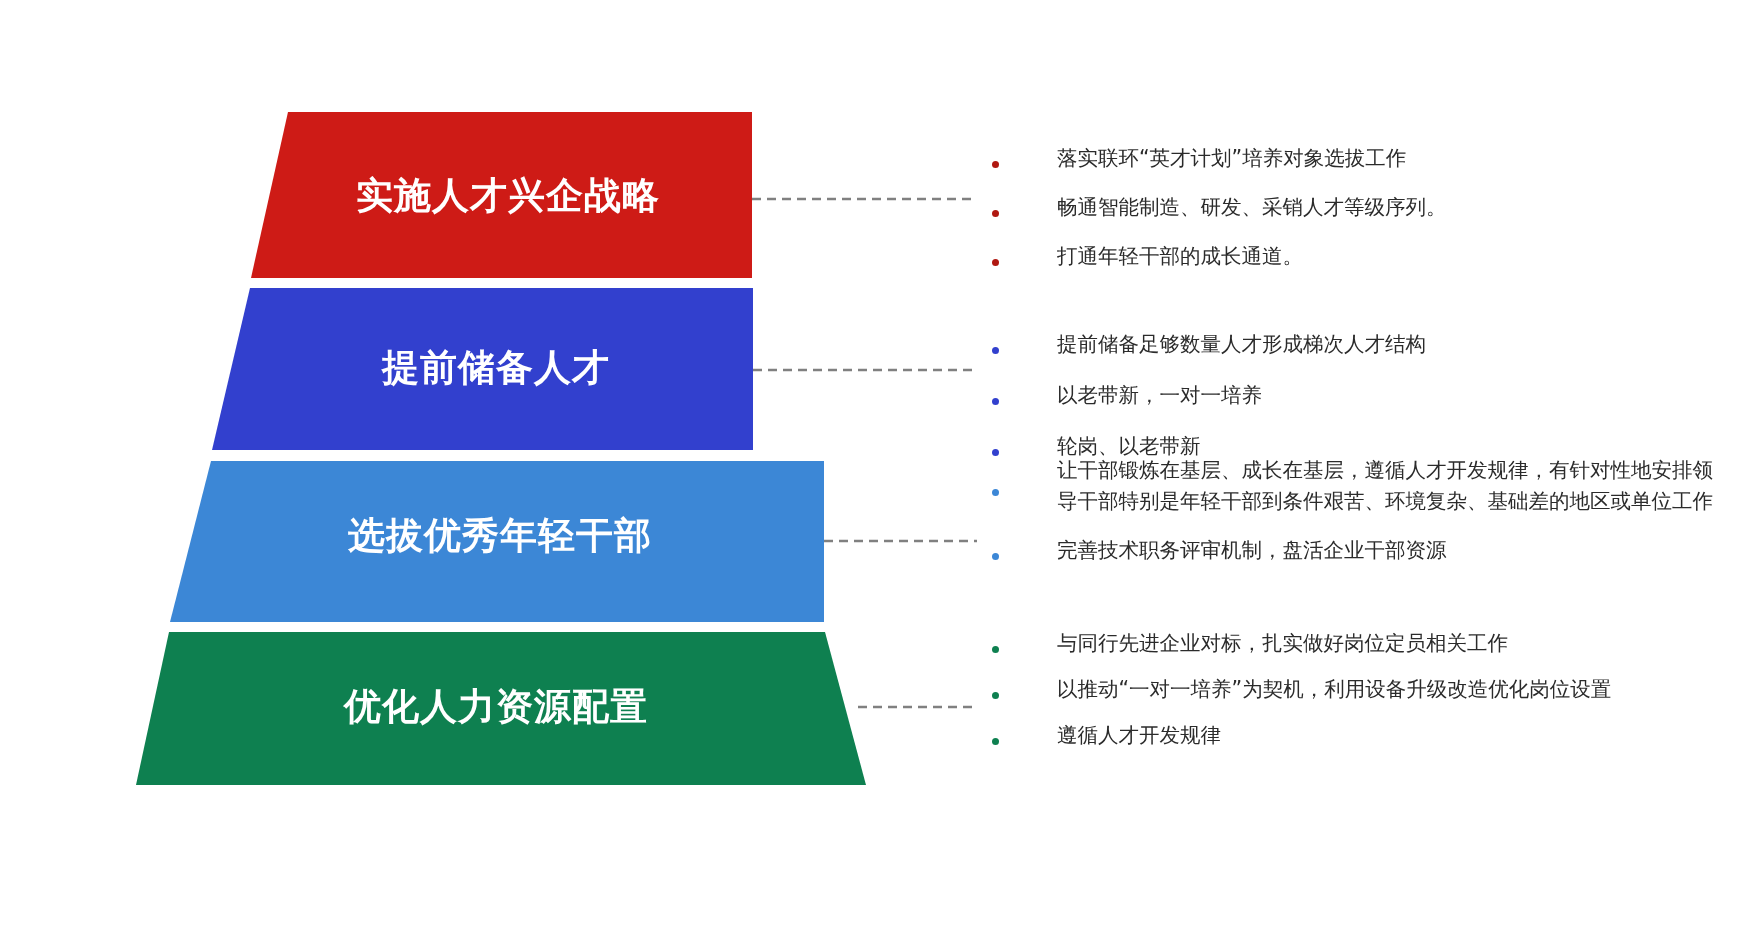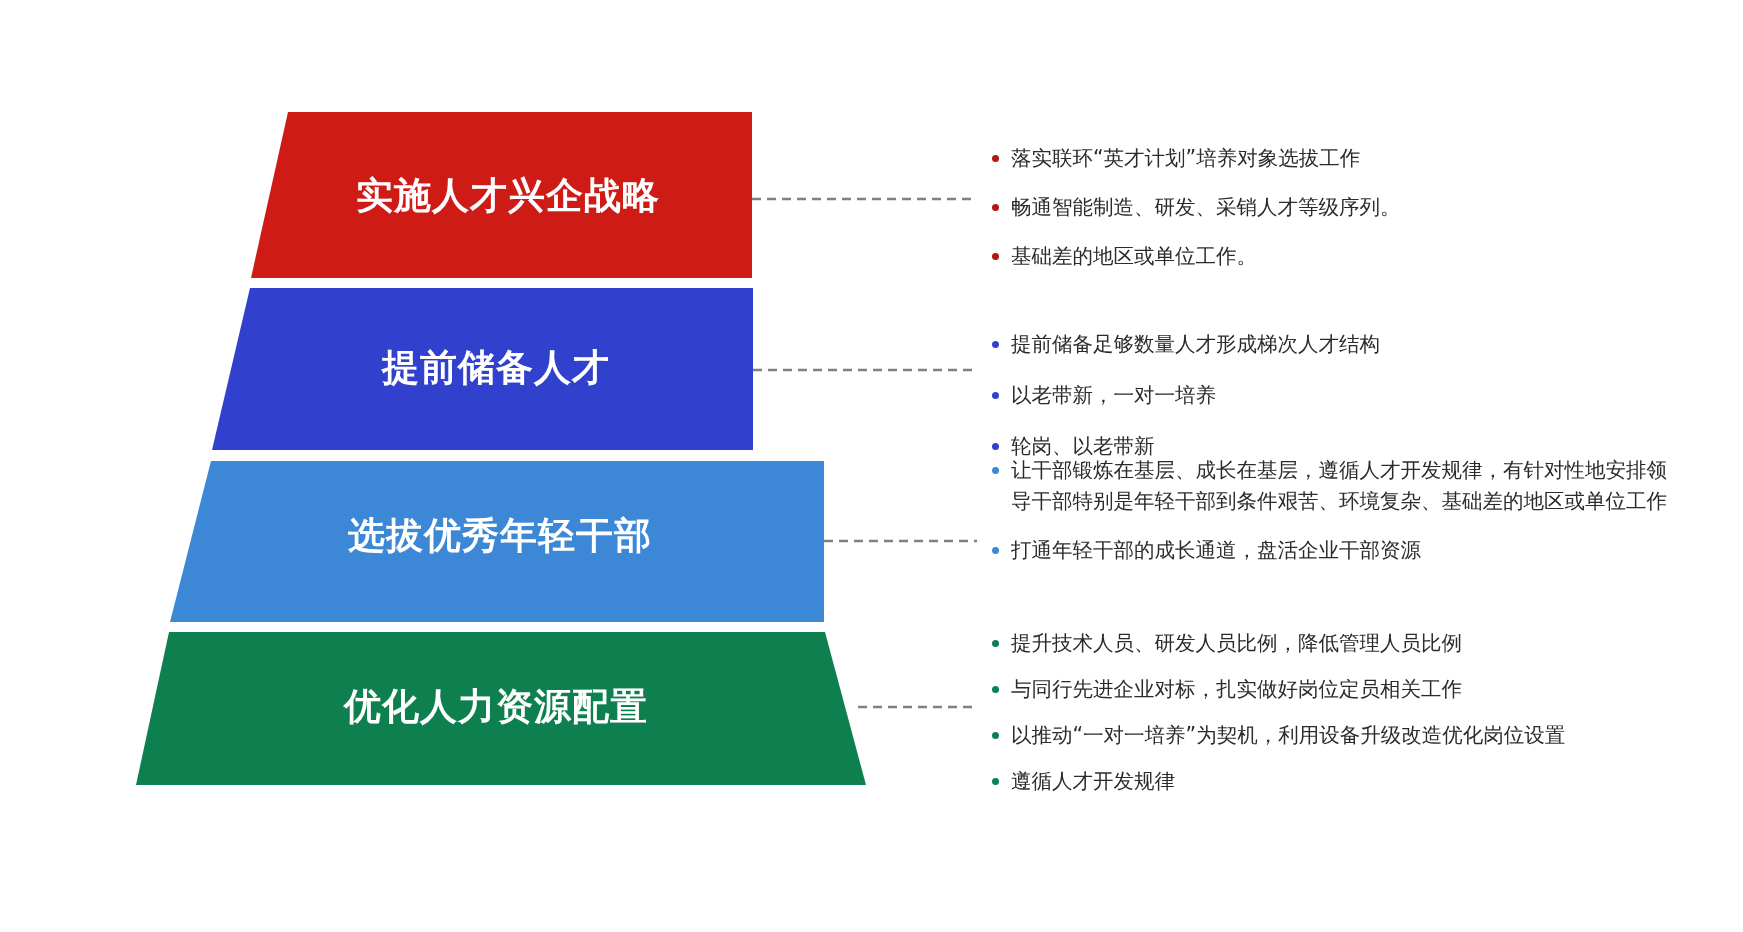--- a/index.html
+++ b/index.html
@@ -49,22 +49,23 @@
     fill: none;
   }
 
   
   .bullet-group {
     position: absolute;
     left: 992px;
   }
   .bullet-row {
     display: flex;
-    align-items: flex-start;
+    align-items: center;
     margin-bottom: 13px;
+    gap: 46px;
   }
   .bullet-dot {
     flex: 0 0 auto;
     width: 7px;
     height: 7px;
     border-radius: 50%;
     margin-top: 12px;
     margin-right: 12px;
   }
   .bullet-text {
@@ -115,21 +116,21 @@
     <div class="bullet-row">
       <span class="bullet-dot" style="background:#B01811"></span>
       <span class="bullet-text">落实联环“英才计划”培养对象选拔工作</span>
     </div>
     <div class="bullet-row">
       <span class="bullet-dot" style="background:#B01811"></span>
       <span class="bullet-text">畅通智能制造、研发、采销人才等级序列。</span>
     </div>
     <div class="bullet-row">
       <span class="bullet-dot" style="background:#B01811"></span>
-      <span class="bullet-text">基础差的地区或单位工作。</span>
+      <span class="bullet-text">打通年轻干部的成长通道。</span>
     </div>
   </div>
 
   <div class="bullet-group" id="group-2">
     <div class="bullet-row">
       <span class="bullet-dot" style="background:#3240CE"></span>
       <span class="bullet-text">提前储备足够数量人才形成梯次人才结构</span>
     </div>
     <div class="bullet-row">
       <span class="bullet-dot" style="background:#3240CE"></span>
@@ -141,29 +142,25 @@
     </div>
   </div>
 
   <div class="bullet-group" id="group-3">
     <div class="bullet-row">
       <span class="bullet-dot" style="background:#3C87D6"></span>
       <span class="bullet-text">让干部锻炼在基层、成长在基层，遵循人才开发规律，有针对性地安排领导干部特别是年轻干部到条件艰苦、环境复杂、基础差的地区或单位工作</span>
     </div>
     <div class="bullet-row">
       <span class="bullet-dot" style="background:#3C87D6"></span>
-      <span class="bullet-text">打通年轻干部的成长通道，盘活企业干部资源</span>
+      <span class="bullet-text">完善技术职务评审机制，盘活企业干部资源</span>
     </div>
   </div>
 
   <div class="bullet-group" id="group-4">
-    <div class="bullet-row">
-      <span class="bullet-dot" style="background:#0E8050"></span>
-      <span class="bullet-text">提升技术人员、研发人员比例，降低管理人员比例</span>
-    </div>
     <div class="bullet-row">
       <span class="bullet-dot" style="background:#0E8050"></span>
       <span class="bullet-text">与同行先进企业对标，扎实做好岗位定员相关工作</span>
     </div>
     <div class="bullet-row">
       <span class="bullet-dot" style="background:#0E8050"></span>
       <span class="bullet-text">以推动“一对一培养”为契机，利用设备升级改造优化岗位设置</span>
     </div>
     <div class="bullet-row">
       <span class="bullet-dot" style="background:#0E8050"></span>

